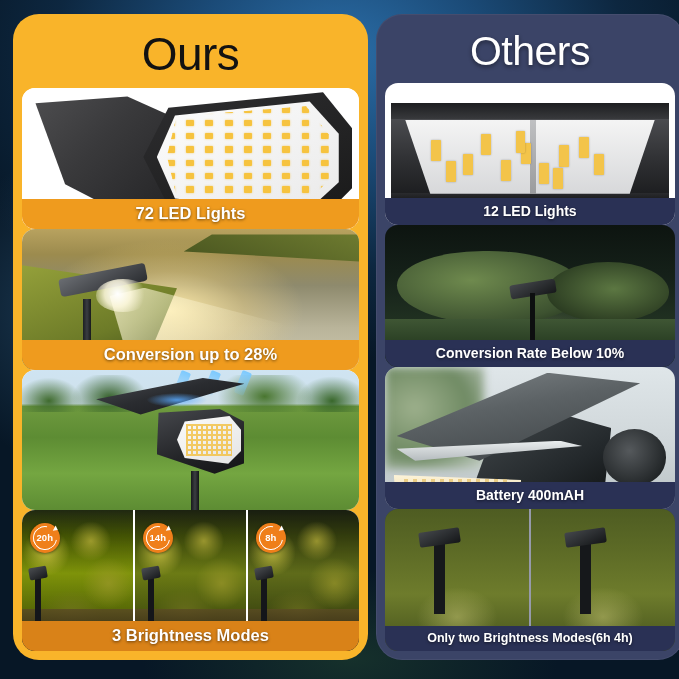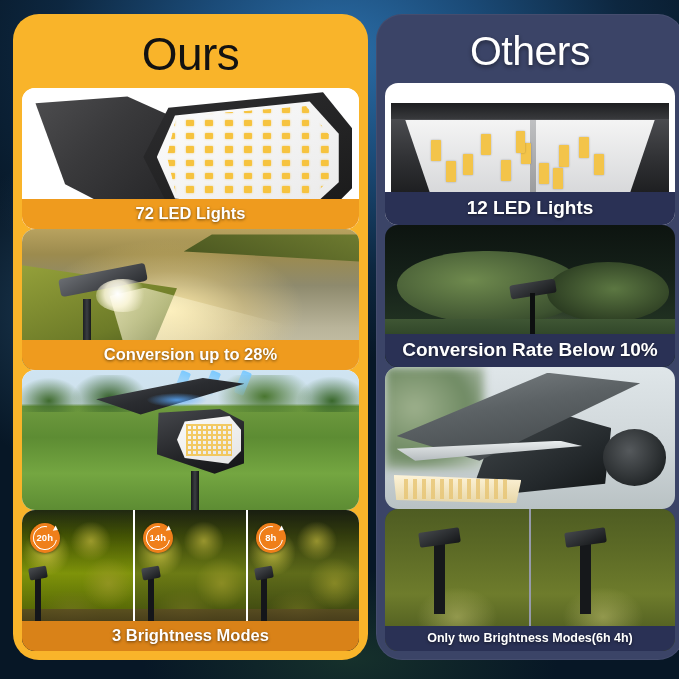--- a/index.html
+++ b/index.html
@@ -61,21 +61,21 @@
     font-weight:bold;
     color:#ffffff;
     text-shadow:0 1px 3px rgba(0,0,0,.55);
     padding:5px 4px 6px 4px;
     z-index:5;
   }
   .col-ours .card { background:#ffffff; }
   .col-ours .card .caption { background:#ef9b1e; font-size:16.5px; }
   .col-ours .card.bright .caption { background:#d98218; }
   .col-others .card { background:#2d3557; }
-  .col-others .card .caption { background:#2a3155; font-size:19px; }
+  .col-others .card .caption { background:#2a3155; font-size:14px; }
   .col-others .card.last .caption { font-size:12.5px; }
 
   
 
   
   .s-led-ours { background:#ffffff; }
   .s-led-ours .body {
     position:absolute; left:4%; top:6%; width:44%; height:82%;
     background:linear-gradient(135deg,#4d4d4f 0%,#3a3a3c 40%,#232325 100%);
     clip-path:polygon(0% 6%, 62% 0%, 100% 22%, 100% 86%, 56% 100%, 20% 76%);
@@ -572,20 +572,21 @@
         <div class="photo s-solar-others">
           <div class="blur-l"></div>
           <div class="housing"></div>
           <div class="pan"></div>
           <div class="edge"></div>
           <div class="ledstrip">
               <div class="rows"></div>
             </div>
           <div class="knob"></div>
         </div>
+        <div class="caption">Battery 400mAH</div>
       </div>
 
       <div class="card last">
         <div class="photo s-modes2">
           <div class="strip">
             <div class="lawn"></div>
             <div class="lamp2"></div>
           </div>
           <div class="strip">
             <div class="lawn"></div>

